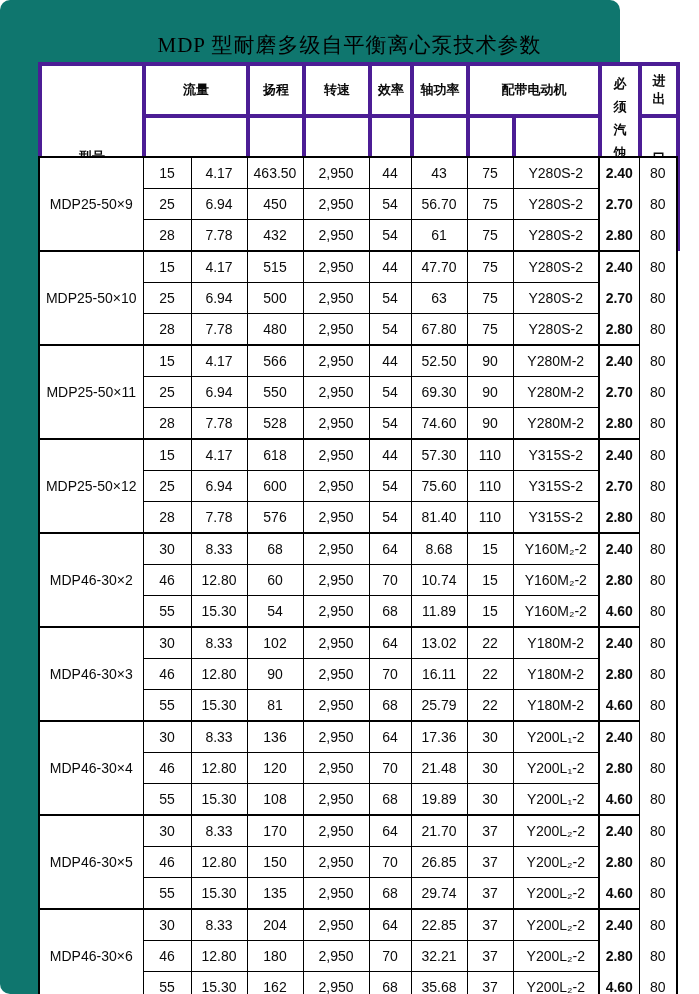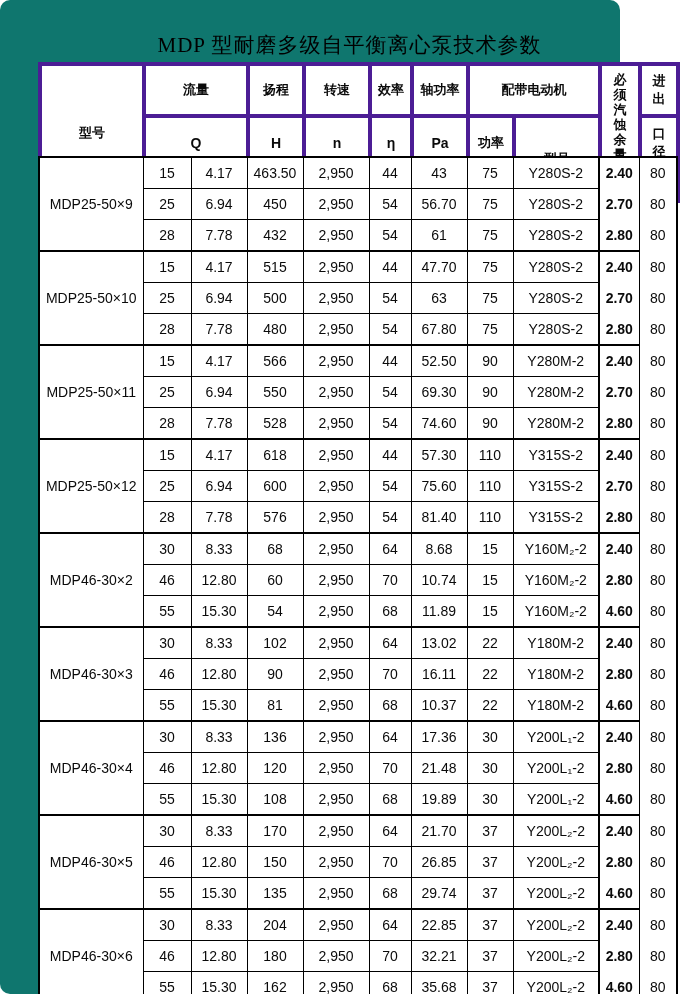--- a/index.html
+++ b/index.html
@@ -17,21 +17,21 @@
                   font-weight:bold;font-size:13px;color:#0a0a0a;}
   #headerTable .sym{font-size:14px;}
   .hr{height:23px;}
   #bodyTable td{border-left:1px solid #000;border-right:1px solid #000;
                 border-top:none;border-bottom:none;
                 padding:0;height:30px;text-align:center;vertical-align:middle;
                 font-size:14px;color:#0a0a0a;}
   #bodyTable td.sep{border-top:1px solid #000;}
   #bodyTable td.gsep{border-top:2px solid #000;}
   .thickL{border-left:2px solid #000 !important;font-weight:bold;}
-  .two-line span{display:block;line-height:15px;}
+  .two-line span{display:block;line-height:23px;}
 </style>
 </head>
 <body>
 
 <div class="page">
 
   <div class="title">MDP 型耐磨多级自平衡离心泵技术参数</div>
 
   <table class="tbl" id="headerTable">
     <colgroup>
@@ -310,21 +310,21 @@
           <td class="sep">Y180M-2</td>
           <td class="thickL">2.80</td>
           <td class="">80</td>
         </tr>
         <tr>
           <td class="sep">55</td>
           <td class="sep">15.30</td>
           <td class="sep">81</td>
           <td class="sep">2,950</td>
           <td class="sep">68</td>
-          <td class="sep">10.37</td>
+          <td class="sep">25.79</td>
           <td class="sep">22</td>
           <td class="sep">Y180M-2</td>
           <td class="thickL">4.60</td>
           <td class="">80</td>
         </tr>
         <tr>
           <td rowspan="3" class="model gsep">MDP46-30×4</td>
           <td class="gsep">30</td>
           <td class="gsep">8.33</td>
           <td class="gsep">136</td>

